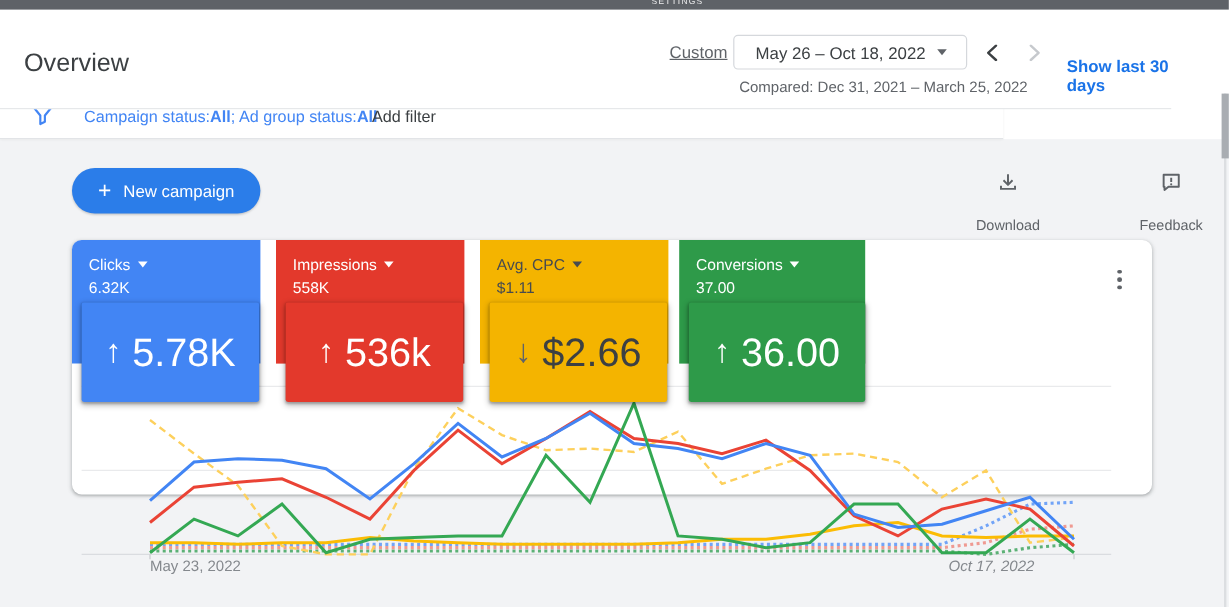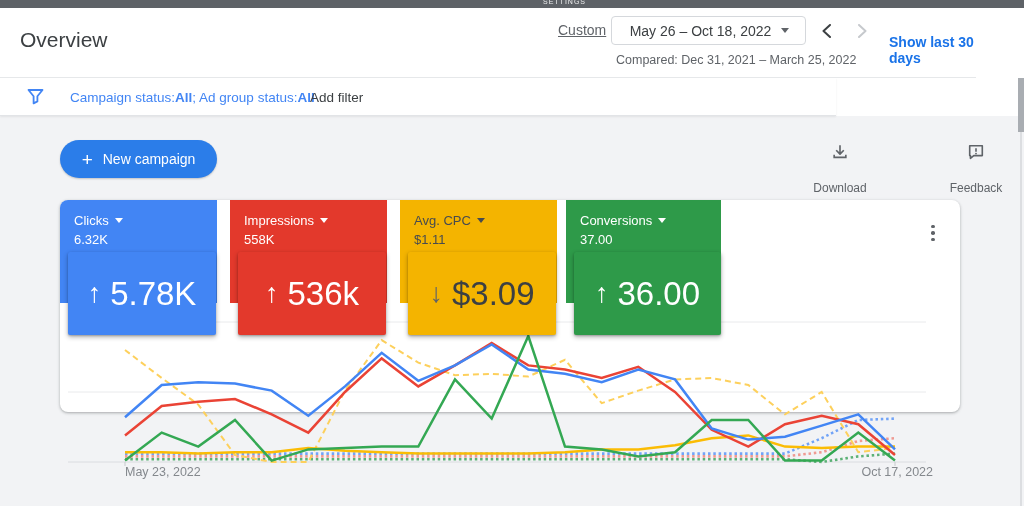--- a/index.html
+++ b/index.html
@@ -6,21 +6,21 @@
   html,body { width:1024px; height:506px; overflow:hidden;
     font-family:"Liberation Sans","DejaVu Sans",sans-serif; background:#fff; }
 
   
   .topbar { position:absolute; left:0; top:0; width:1024px; height:8px;
     background:#5e6267; overflow:hidden; z-index:30; }
   .topbar span { position:absolute; left:543px; top:-2px; font-size:7px;
     letter-spacing:1px; color:rgba(255,255,255,.9); }
 
   
-  .header { position:absolute; left:0; top:8px; width:976px; height:70px;
+  .header { position:absolute; left:0; top:21px; width:976px; height:70px;
     background:#fff; border-bottom:1px solid #e6e8ea; z-index:20; }
   .page-title { position:absolute; left:20px; top:20px; font-size:21px; color:#3c4043; }
   .custom-label { position:absolute; left:558px; top:14px; font-size:14px; color:#5f6368;text-decoration:underline; }
   .date-box { position:absolute; left:611px; top:8px; width:195px; height:29px;
     border:1px solid #d5d8dc; border-radius:4px; background:#fff; display:flex;
     align-items:center; padding:0 16px 0 16px; cursor:pointer; }
   .date-box .txt { font-size:14px; color:#3c4043; flex:1; text-align:center; }
   .caret-down { width:0; height:0; border-left:4px solid transparent;
     border-right:4px solid transparent; border-top:5px solid currentColor;
     display:inline-block; }
@@ -71,21 +71,21 @@
   .sc-overlay { position:absolute; top:52px; height:83px; z-index:3; display:flex;
     align-items:center; justify-content:center; gap:9px; border-radius:2px;
     box-shadow:0 2px 5px rgba(0,0,0,.3), 0 1px 2px rgba(0,0,0,.2); }
   .sc-overlay .big { font-size:33px; }
   .sc-overlay .arrow { font-size:27px; }
   .sc-overlay.dark .big { color:#3c4043; }
   .sc-overlay.dark .arrow { color:#5f6368; }
 
   .x-label { position:absolute; top:265px; font-size:12.5px; color:#84888d; z-index:2; }
   .x-left { left:65px; }
-  .x-right { left:773px; width:100px; text-align:right; }
+  .x-right { left:702px; width:100px; text-align:right;font-style:italic; }
 
   .kebab { position:absolute; left:864px; top:22px; width:18px; height:22px; display:flex;
     flex-direction:column; align-items:center; justify-content:center; gap:3px;
     cursor:pointer; z-index:4; }
   .kebab i { width:3.5px; height:3.5px; border-radius:50%; background:#5f6368; }
 
   
   .sb-track { position:absolute; left:1020px; top:78px; width:2px; height:428px; background:#dcdee1; }
   .sb-thumb { position:absolute; left:1018px; top:78px; width:6px; height:54px; background:#a9adb2; }
 </style>
@@ -203,21 +203,21 @@
 
     <div class="sc-block dark" style="left: 340px; width: 157px; background: rgb(244, 180, 0);">
       <div class="sc-label">
           <span>Avg. CPC</span>
           <span class="caret-down"></span>
         </div>
       <div class="sc-value">$1.11</div>
     </div>
     <div class="sc-overlay dark" style="left: 348px; width: 148px; background: rgb(244, 180, 0);">
       <span class="arrow">↓</span>
-      <span class="big">$3.09</span>
+      <span class="big">$2.66</span>
     </div>
 
     <div class="sc-block light" style="left: 506px; width: 155px; background: rgb(46, 154, 73);">
       <div class="sc-label">
           <span>Conversions</span>
           <span class="caret-down"></span>
         </div>
       <div class="sc-value">37.00</div>
     </div>
     <div class="sc-overlay light" style="left: 514px; width: 147px; background: rgb(46, 154, 73);">

